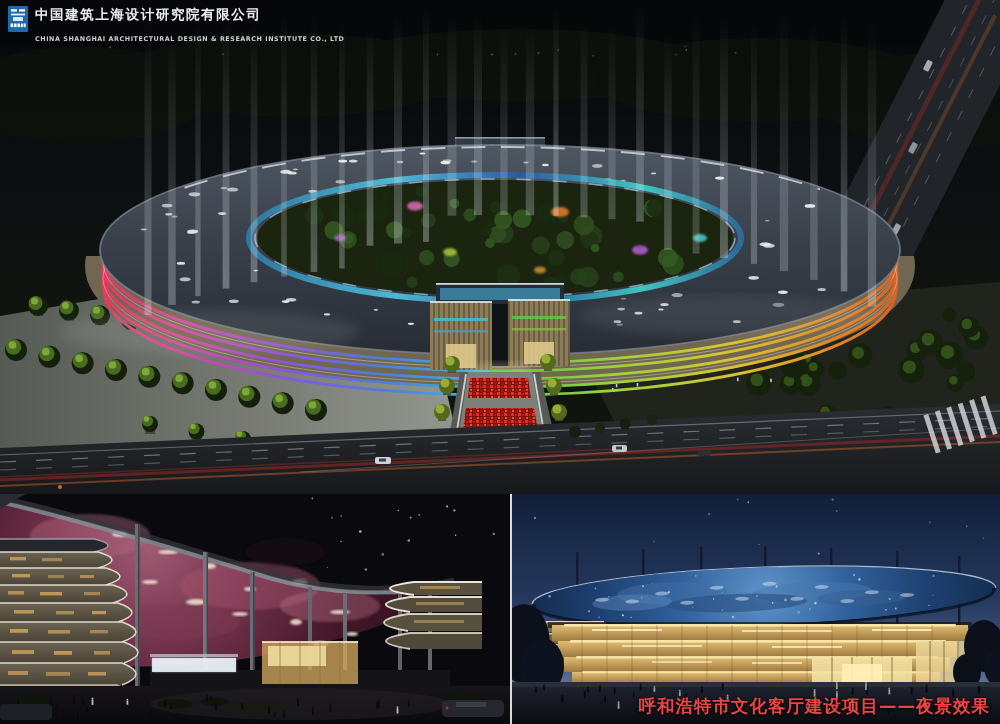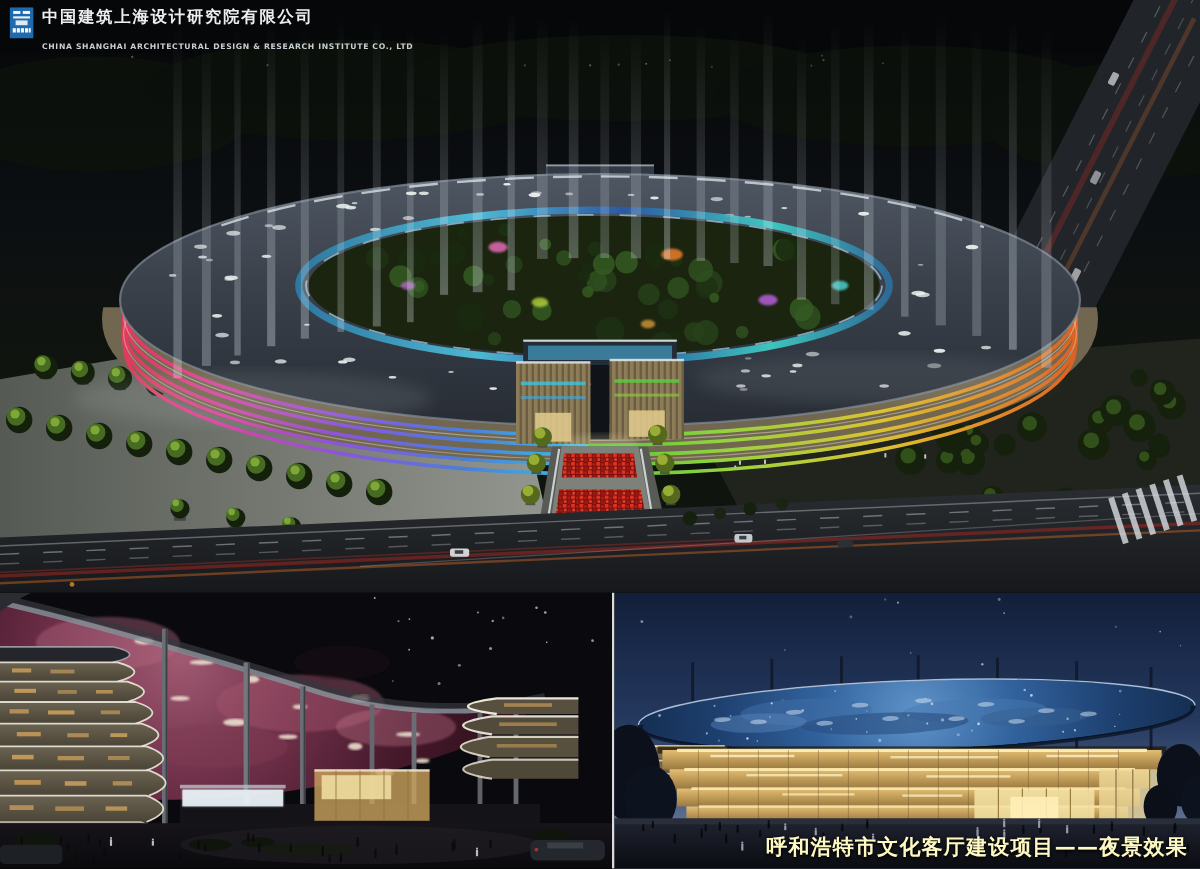--- a/index.html
+++ b/index.html
@@ -7,21 +7,21 @@
          font-family:"DejaVu Sans",sans-serif;}
   .view-main{position:absolute;top:0;left:0;width:796px;height:494px;}
   .view-bl{position:absolute;top:494px;left:0;width:510px;height:230px;}
   .view-br{position:absolute;top:494px;left:512px;width:488px;height:230px;}
   .divider{position:absolute;top:494px;left:510px;width:2px;height:230px;background:#d9dadb;}
   .view-main svg,.view-bl svg,.view-br svg{display:block;}
   .logo{position:absolute;top:6px;left:8px;display:flex;gap:7px;align-items:flex-start;z-index:5;}
   .logo-mark{width:20px;height:26px;flex:0 0 auto;}
   .logo-text .cn{font-size:13.5px;font-weight:bold;color:#eceff1;letter-spacing:1.6px;line-height:1.25;}
   .logo-text .en{font-size:6.4px;font-weight:bold;color:#c9ced4;letter-spacing:.55px;margin-top:12px;}
-  .caption{position:absolute;right:10px;bottom:6px;color:#fef9c3;font-size:17.5px;font-weight:600;
+  .caption{position:absolute;right:10px;bottom:6px;color:#ef4444;font-size:17.5px;font-weight:600;
            letter-spacing:1px;white-space:nowrap;
            text-shadow:0 1px 3px rgba(0,0,0,.9),0 0 2px rgba(0,0,0,.7);}
 </style>
 </head>
 <body>
 
 <div class="board">
 
   <div class="view-main">
     <svg width="1000" height="494" viewBox="0 0 1000 494">

